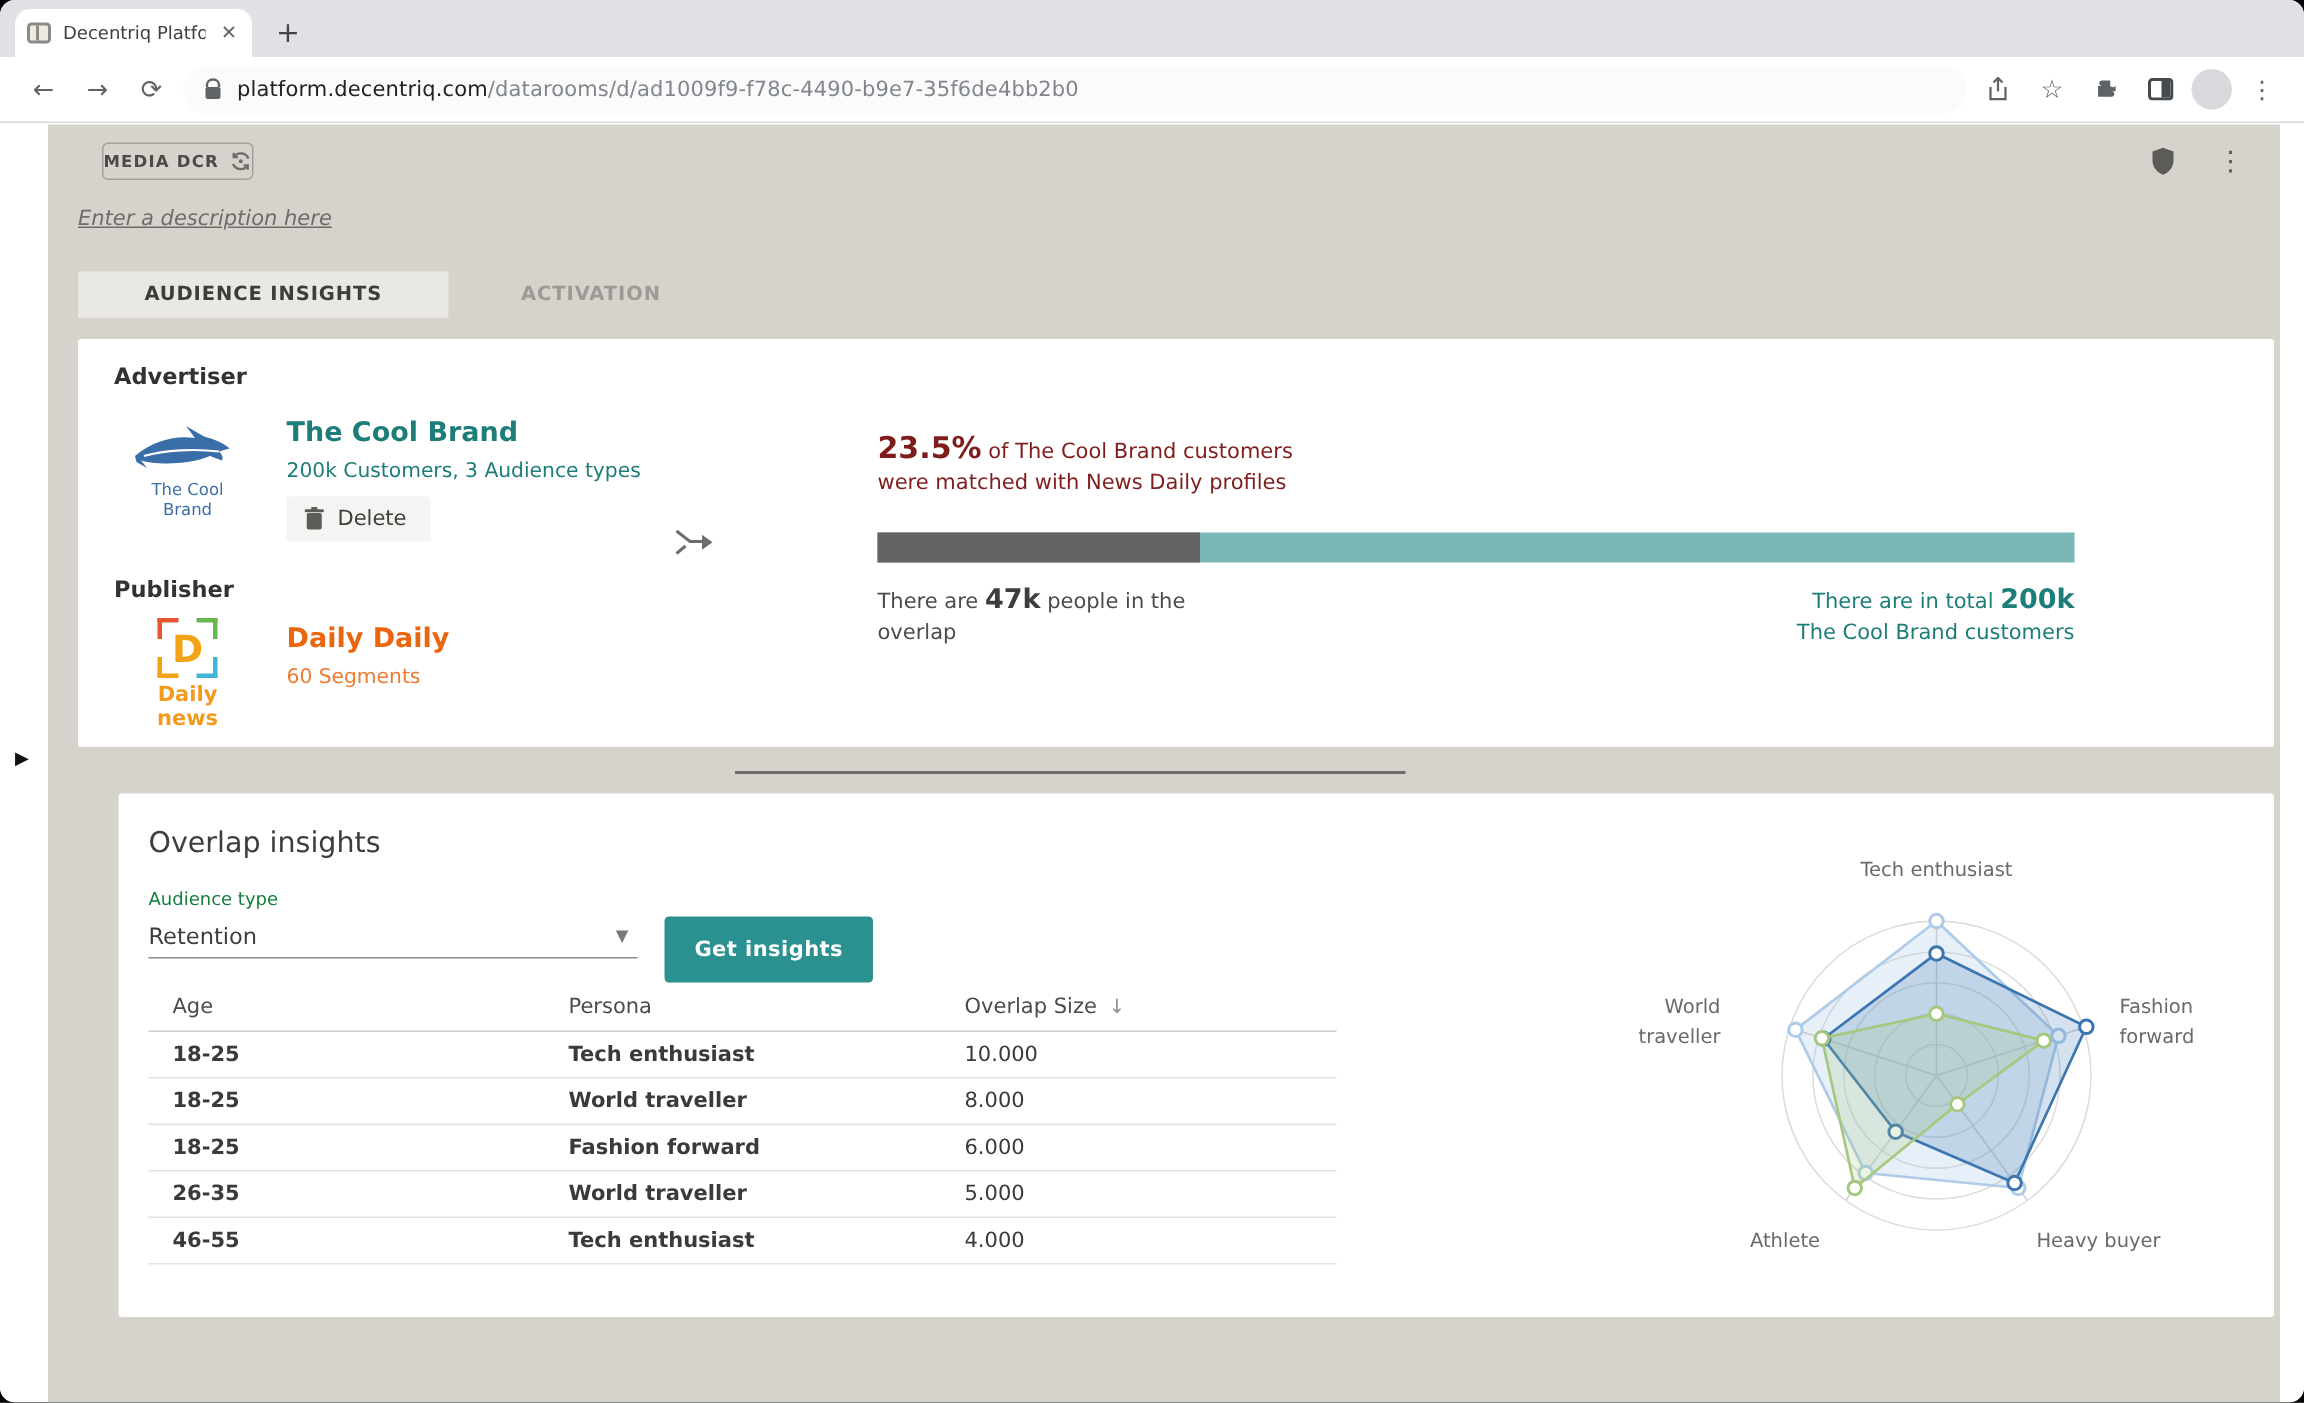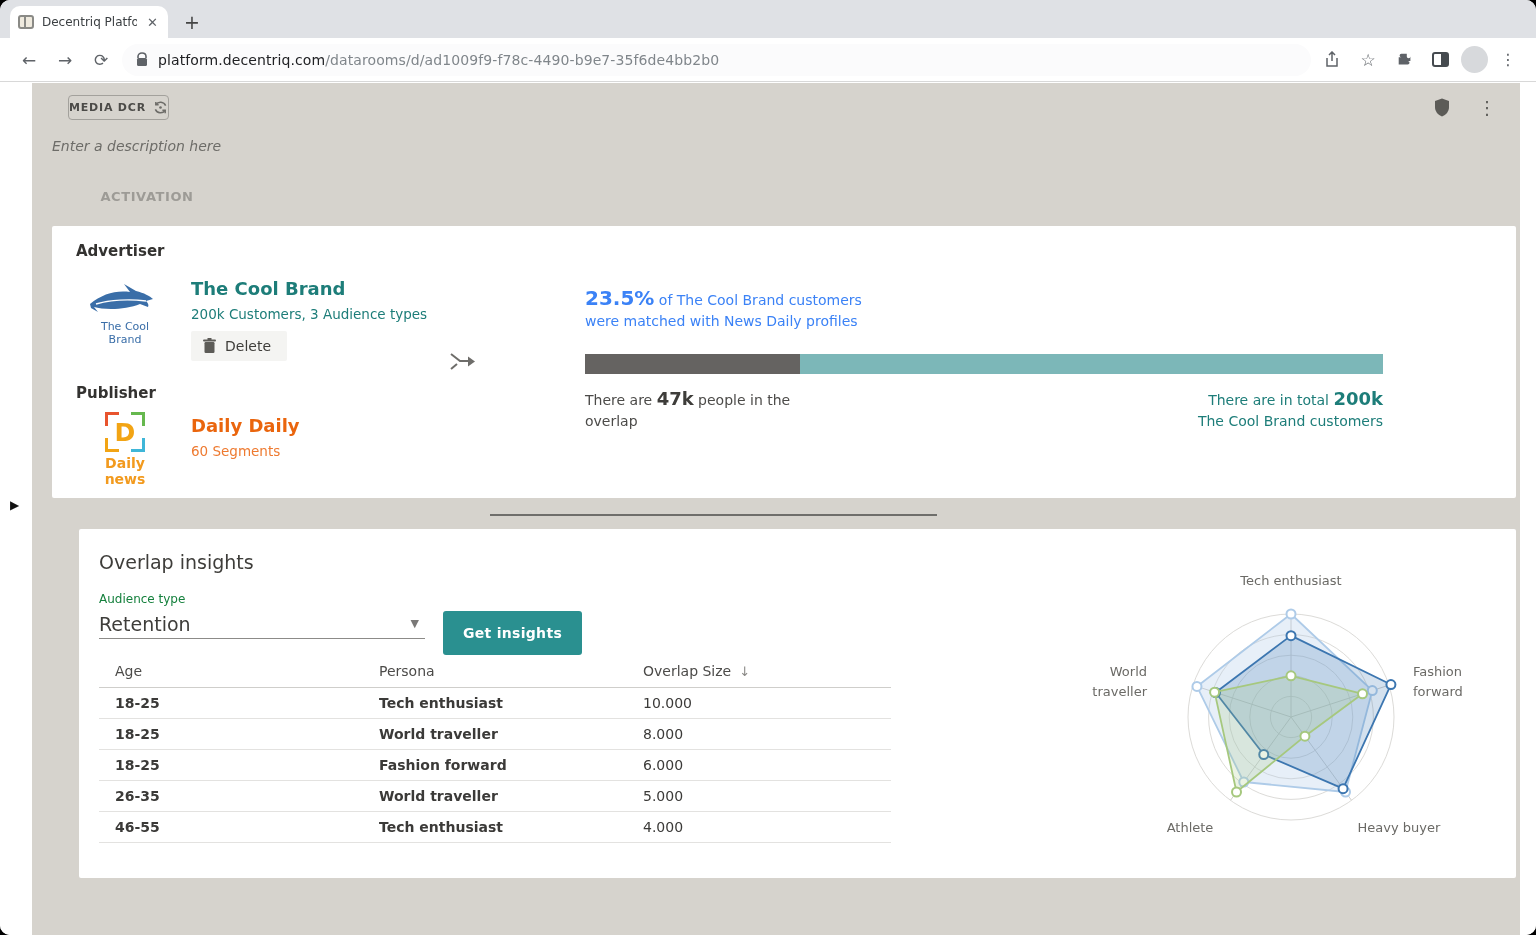--- a/index.html
+++ b/index.html
@@ -25,21 +25,21 @@
   
   .app { position:absolute; top:83px; left:0; right:0; bottom:0; background:#fff; }
   .edge-toggle { position:absolute; left:10px; top:415px; font-size:12px; color:#111; }
   .gray { position:absolute; top:0; bottom:0; left:32px; right:16px; background:#d6d3cd; }
 
   .app-title-row { position:absolute; left:20px; top:12px; right:18px; display:flex; align-items:center; }
   .app-title { font-size:19px; font-weight:600; color:#3e3d3a; letter-spacing:.2px; }
   .dcr-badge { margin-left:16px; display:flex; align-items:center; gap:7px; border:1px solid #a3a19c; border-radius:4px; padding:4px 0; background:transparent; }
   .dcr-badge span { font-size:11px; font-weight:700; letter-spacing:.8px; color:#4c4b48; }
   .title-right { margin-left:auto; display:flex; align-items:center; gap:22px; }
-  .desc { position:absolute; left:20px; top:55px; font-size:14px; font-style:italic; color:#6d6c68; }
+  .desc { position:absolute; left:20px; top:55px; font-size:14px; font-style:italic; color:#6d6c68;text-decoration:underline; }
 
   .apptabs { position:absolute; left:20px; top:98px; display:flex; }
   .apptab { height:31px; display:flex; align-items:center; justify-content:center; font-size:13px; font-weight:700; letter-spacing:.6px; }
   .apptab.active { width:247px; background:#eae8e4; color:#3e3d3a; }
   .apptab.inactive { width:190px; color:#9d9b96; }
 
   .card { position:absolute; left:20px; right:4px; background:#fff; border-radius:2px; }
   .card1 { top:143px; height:272px; }
   .card2 { top:446px; height:349px;margin-left:27px; }
   .cards-divider { position:absolute; left:458px; top:431px; width:447px; height:0; border-top:2px solid #6f6e6b; }
@@ -62,35 +62,35 @@
   .c-tl { left:2px; top:0; border-left:3px solid #e8542e; border-top:3px solid #e8542e; }
   .c-tr { right:2px; top:0; border-right:3px solid #66b84e; border-top:3px solid #66b84e; }
   .c-bl { left:2px; bottom:0; border-left:3px solid #f2a414; border-bottom:3px solid #f2a414; }
   .c-br { right:2px; bottom:0; border-right:3px solid #3fb6d8; border-bottom:3px solid #3fb6d8; }
   .pub-logo .cap { font-size:14px; font-weight:700; color:#f29a1e; margin-top:3px; }
   .pub-info { position:absolute; left:139px; top:189px; }
   .pub-info .brand-name { color:#ea650d; }
   .pub-info .brand-details { color:#ee7a30; }
 
   .stats { position:absolute; left:533px; top:62px; width:798px; }
-  .match-line { font-size:14px; color:#3b82f6; line-height:21px; }
+  .match-line { font-size:14px; color:#7f1d1d; line-height:21px; }
   .match-line .pct { font-size:20px; font-weight:700; }
   .match-bar { margin-top:22px; height:20px; width:100%; display:flex; background:#7cb7b8; }
   .match-bar .dark { height:100%; background:#656361; }
   .bar-bottom { margin-top:14px; display:flex; justify-content:space-between; }
   .overlap-stat { width:225px; font-size:14px; color:#4c4b49; line-height:21px; }
   .overlap-stat b, .total-stat b { font-size:18px; font-weight:700; color:#3e3d3a; }
   .total-stat { text-align:right; font-size:14px; color:#1d7d79; line-height:21px; }
   .total-stat b { color:#1d7d79; }
 
   
   .oi-title { position:absolute; left:20px; top:22px; font-size:19px; font-weight:500; color:#3e3d3a; }
   .aud-label { position:absolute; left:20px; top:63px; font-size:12px; color:#15803d; }
   .aud-select { position:absolute; left:20px; top:80px; width:326px; height:30px; border-bottom:1px solid #8c8b88; display:flex; align-items:center; justify-content:space-between; }
-  .aud-value { font-size:19px; color:#3e3d3a; }
+  .aud-value { font-size:15px; color:#3e3d3a; }
   .caret { font-size:11px; color:#7a7977; padding-right:6px; }
   .get-btn { position:absolute; left:364px; top:82px; width:139px; height:44px; background:#2a9090; color:#fff; border:none; border-radius:3px; font-size:14px; font-weight:600; font-family:inherit; letter-spacing:.3px; }
 
   .otable { position:absolute; left:20px; top:125px; width:792px; }
   .orow { display:flex; height:31px; align-items:center; border-bottom:1px solid #e3e2e0; }
   .ohead { height:34px; border-bottom:1px solid #cfcecb; }
   .ocell { padding-left:16px; font-size:14px; }
   .c0 { width:264px; } .c1 { width:264px; } .c2 { flex:1; }
   .ohead .ocell { color:#4c4b49; font-weight:400; }
   .orow:not(.ohead) .c0, .orow:not(.ohead) .c1 { font-weight:600; color:#3b3a38; }
@@ -174,20 +174,21 @@
           <svg width="16" height="19" viewBox="0 0 16 19">
               <path d="M8 0.5 15 3v6c0 4.5-3 8-7 9.5C4 17 1 13.5 1 9V3z" fill="#5c5b57"></path>
             </svg>
           <span class="kebab" style="color:#5c5b57;font-size:18px">⋮</span>
         </div>
       </div>
 
       <div class="desc">Enter a description here</div>
 
       <div class="apptabs">
+        <div class="apptab active">AUDIENCE INSIGHTS</div>
         <div class="apptab inactive">ACTIVATION</div>
       </div>
 
       <div class="card card1">
         <div class="sec-label adv-label">Advertiser</div>
 
         <div class="adv-logo">
           <svg width="70" height="36" viewBox="0 0 70 36">
             <path d="M4 22 C16 12 30 8 44 10 L38 2 L50 9 C58 11 64 14 67 17 L60 19 C62 21 63 23 62 25 L54 22 C40 28 18 28 8 25 L12 30 L5 26 Z" fill="#3a6ea8"></path>
             <path d="M10 22 C24 18 44 17 60 19" stroke="#ffffff" stroke-width="1.4" fill="none"></path>

